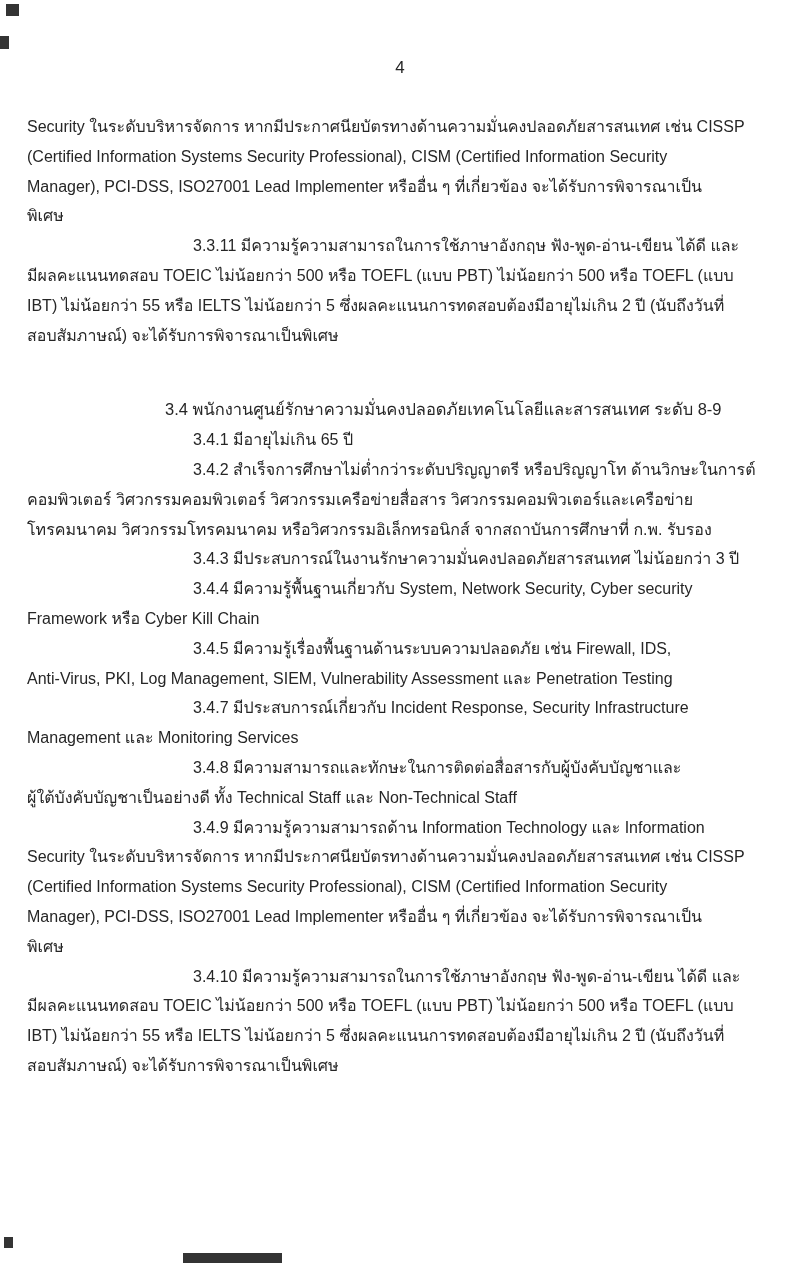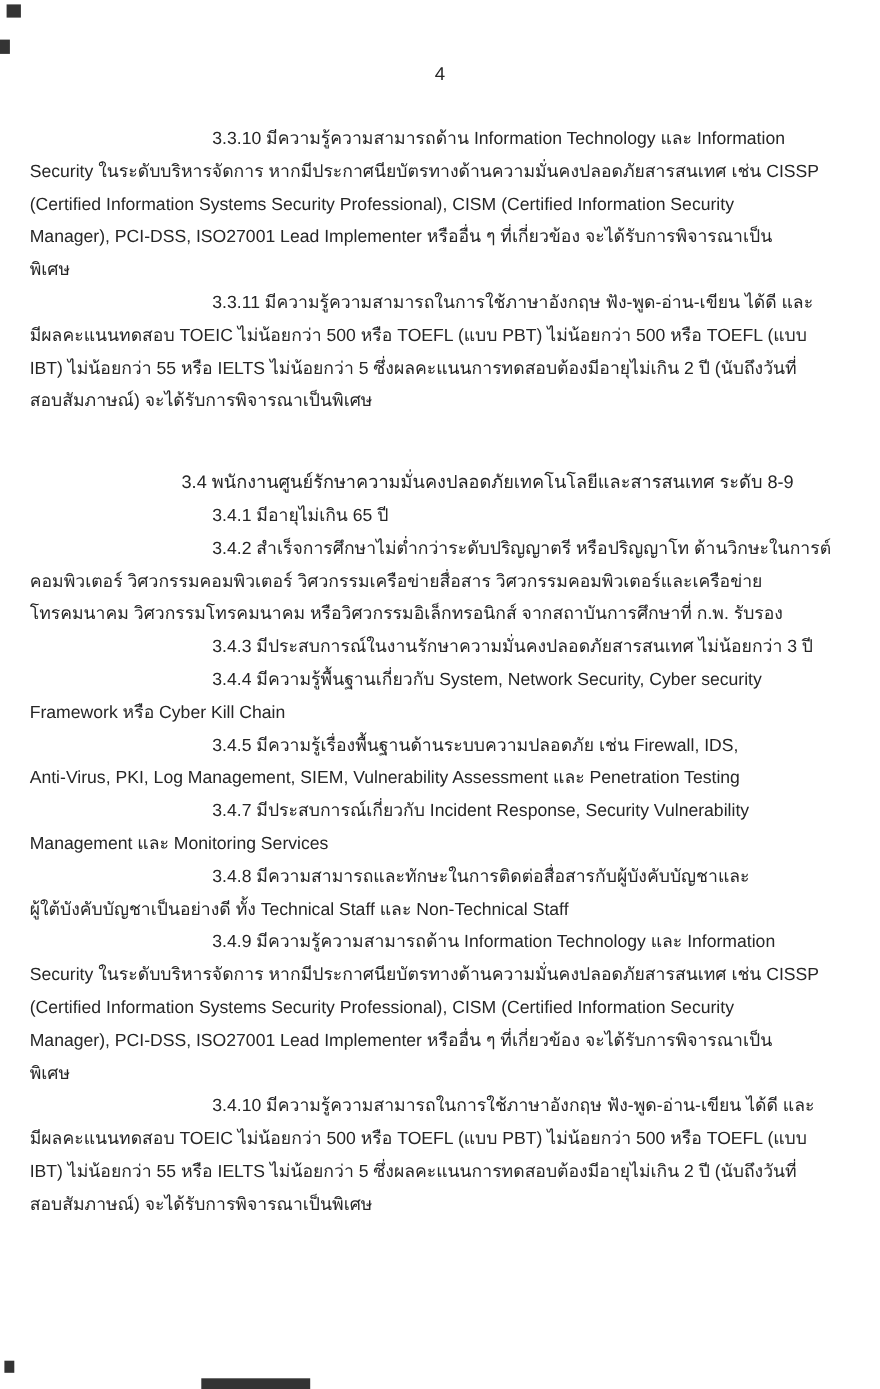--- a/index.html
+++ b/index.html
@@ -50,21 +50,20 @@
   .a4 { left: 183px; top: 1253px; width: 99px; height: 10px; }
 </style>
 </head>
 <body>
 
 <div class="page">
   <div class="page-number">4</div>
 
   <div class="content">
       <div class="para item">
-        <div class="line first">3.3.10 มีความรู้ความสามารถด้าน Information Technology และ Information</div>
         <div class="line">Security ในระดับบริหารจัดการ หากมีประกาศนียบัตรทางด้านความมั่นคงปลอดภัยสารสนเทศ เช่น CISSP</div>
         <div class="line">(Certified Information Systems Security Professional), CISM (Certified Information Security</div>
         <div class="line">Manager), PCI-DSS, ISO27001 Lead Implementer หรืออื่น ๆ ที่เกี่ยวข้อง จะได้รับการพิจารณาเป็น</div>
         <div class="line">พิเศษ</div>
       </div>
       <div class="para item">
         <div class="line first">3.3.11 มีความรู้ความสามารถในการใช้ภาษาอังกฤษ ฟัง-พูด-อ่าน-เขียน ได้ดี และ</div>
         <div class="line">มีผลคะแนนทดสอบ TOEIC ไม่น้อยกว่า 500 หรือ TOEFL (แบบ PBT) ไม่น้อยกว่า 500 หรือ TOEFL (แบบ</div>
         <div class="line">IBT) ไม่น้อยกว่า 55 หรือ IELTS ไม่น้อยกว่า 5 ซึ่งผลคะแนนการทดสอบต้องมีอายุไม่เกิน 2 ปี (นับถึงวันที่</div>
         <div class="line">สอบสัมภาษณ์) จะได้รับการพิจารณาเป็นพิเศษ</div>
@@ -87,21 +86,21 @@
         <div class="line first">3.4.4 มีความรู้พื้นฐานเกี่ยวกับ System, Network Security, Cyber security</div>
         <div class="line">Framework หรือ Cyber Kill Chain</div>
       </div>
       <div class="para item">
         <div class="line first">3.4.5 มีความรู้เรื่องพื้นฐานด้านระบบความปลอดภัย เช่น Firewall, IDS,</div>
         <div class="line">Anti-Virus, PKI, Log Management, SIEM, Vulnerability Assessment และ Penetration Testing</div>
       </div>
       <div class="para item">
       </div>
       <div class="para item">
-        <div class="line first">3.4.7 มีประสบการณ์เกี่ยวกับ Incident Response, Security Vulnerability</div>
+        <div class="line first">3.4.7 มีประสบการณ์เกี่ยวกับ Incident Response, Security Infrastructure</div>
         <div class="line">Management และ Monitoring Services</div>
       </div>
       <div class="para item">
         <div class="line first">3.4.8 มีความสามารถและทักษะในการติดต่อสื่อสารกับผู้บังคับบัญชาและ</div>
         <div class="line">ผู้ใต้บังคับบัญชาเป็นอย่างดี ทั้ง Technical Staff และ Non-Technical Staff</div>
       </div>
       <div class="para item">
         <div class="line first">3.4.9 มีความรู้ความสามารถด้าน Information Technology และ Information</div>
         <div class="line">Security ในระดับบริหารจัดการ หากมีประกาศนียบัตรทางด้านความมั่นคงปลอดภัยสารสนเทศ เช่น CISSP</div>
         <div class="line">(Certified Information Systems Security Professional), CISM (Certified Information Security</div>

